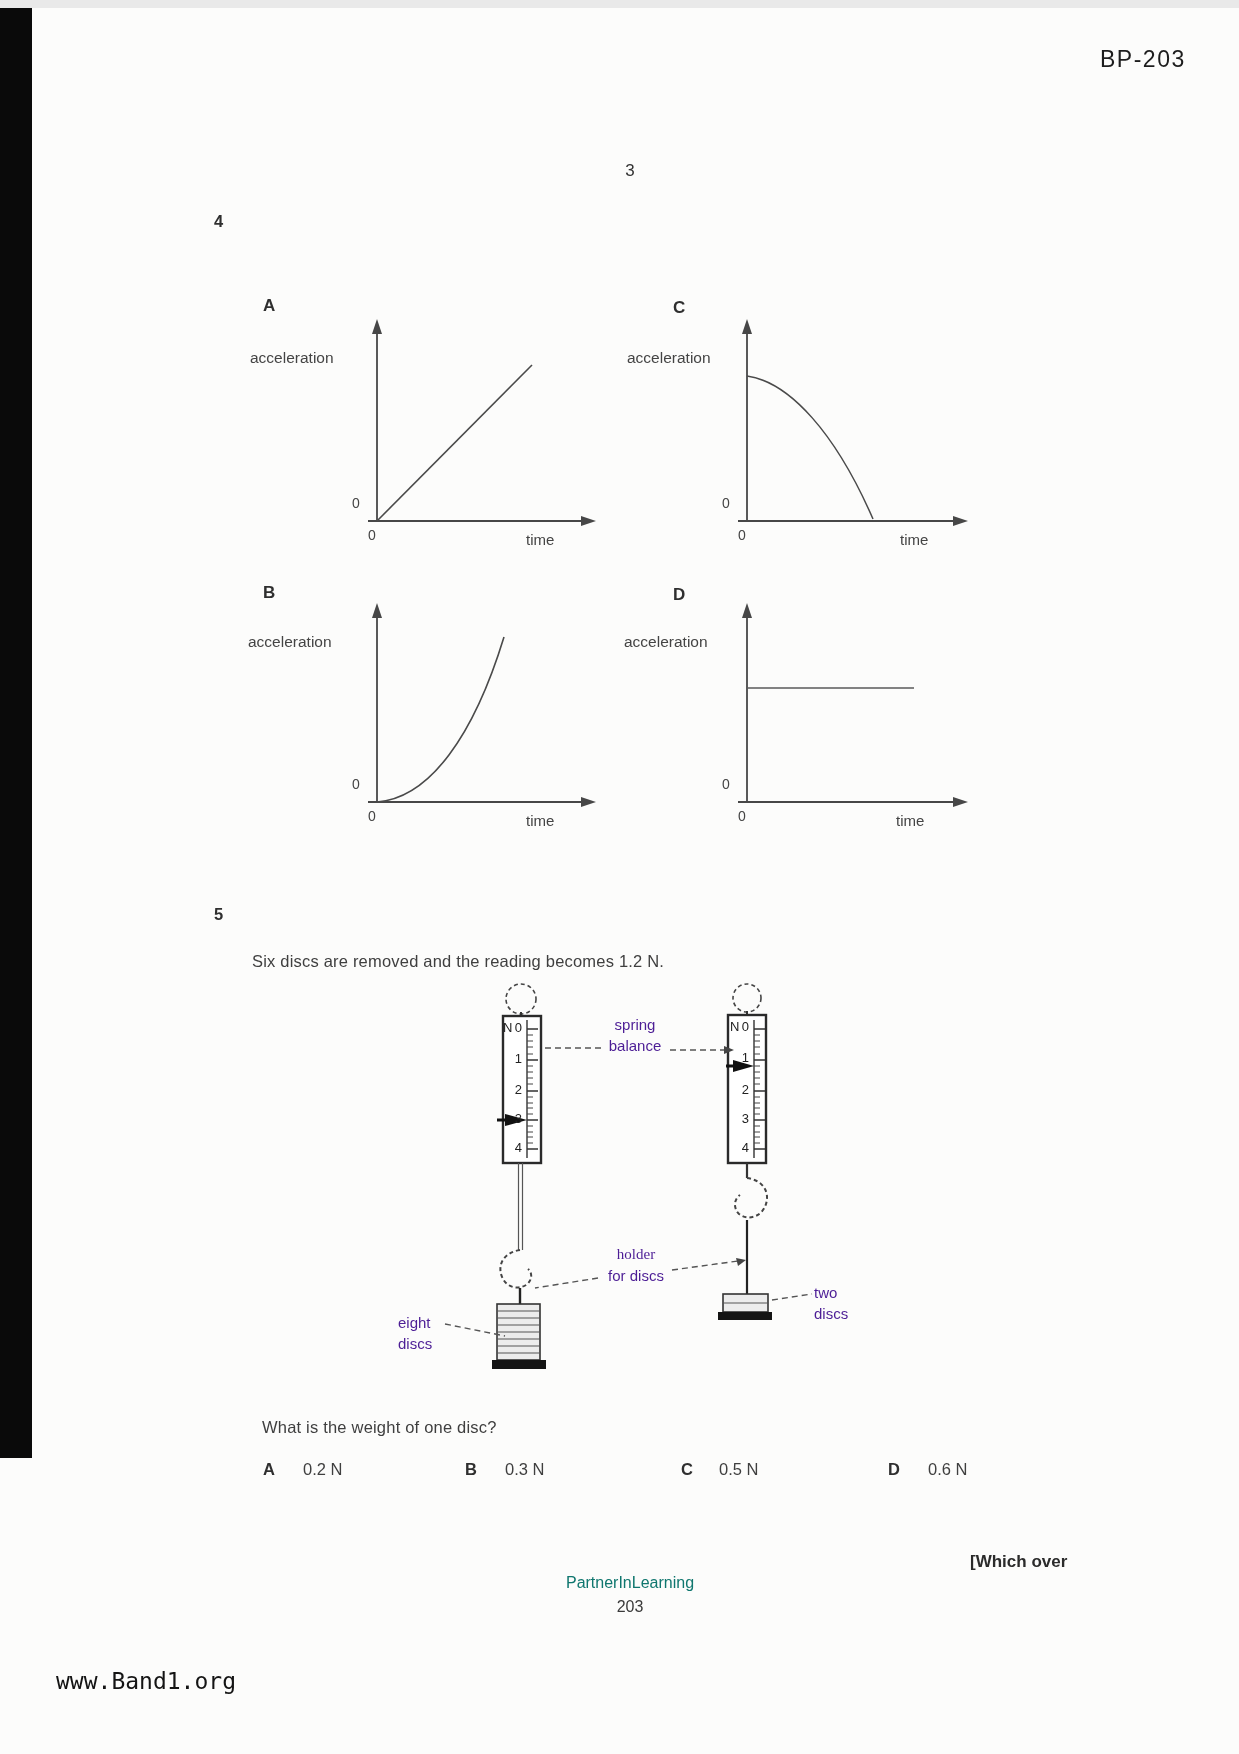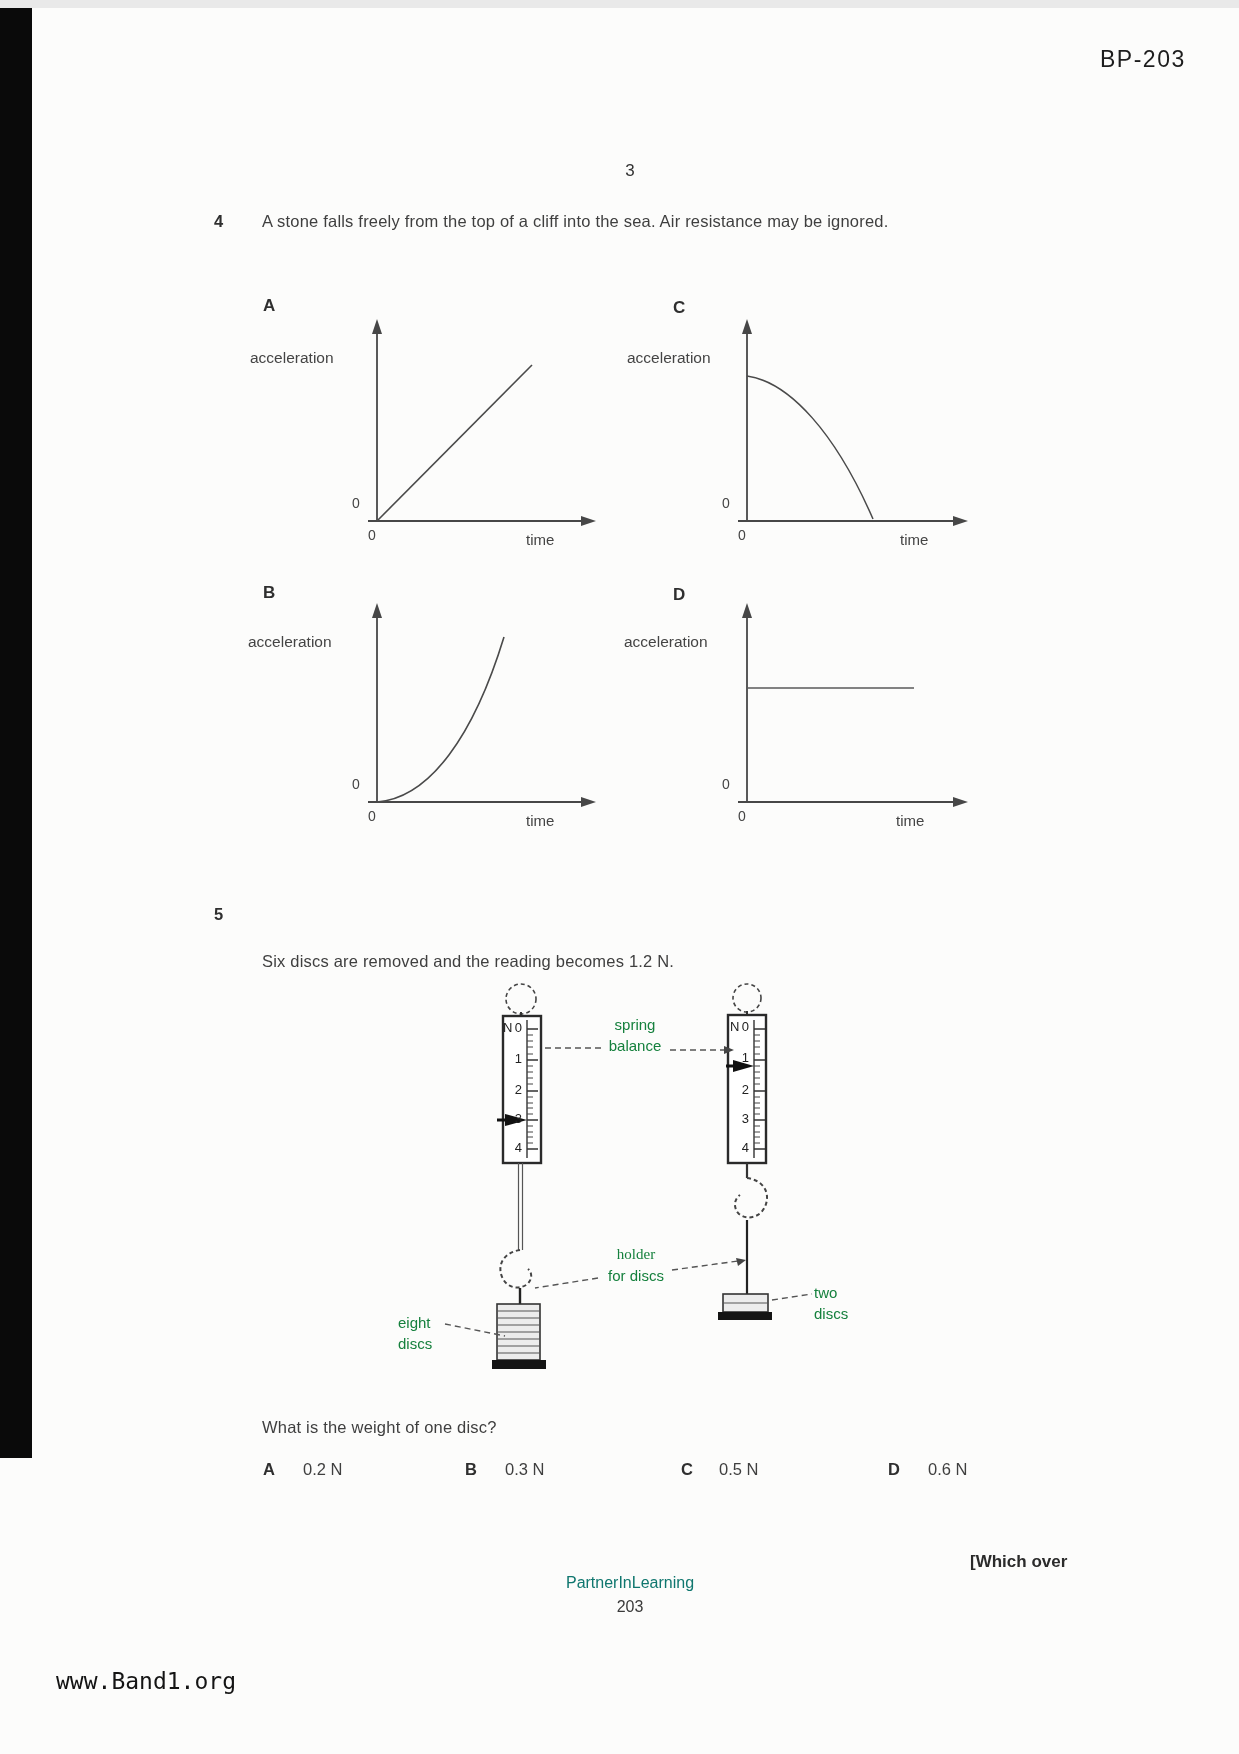--- a/index.html
+++ b/index.html
@@ -7,38 +7,37 @@
         font-family:"Liberation Sans", sans-serif;color:#3f3f3f;overflow:hidden;}
   .abs{position:absolute;}
   .body-text{font-size:16.5px;color:#3f3f3f;letter-spacing:.2px;}
   .qnum{font-size:16.5px;font-weight:bold;color:#2f2f2f;}
   .g-letter{font-size:17px;font-weight:bold;color:#2f2f2f;}
   .g-ylabel{font-size:15.5px;color:#444;}
   .g-zero{font-size:14px;color:#444;}
   .g-time{font-size:15px;color:#444;}
   .scale-num{font-size:13px;color:#222;width:18px;text-align:right;}
   .unit{font-size:13px;color:#222;}
-  .diag-label{font-size:15px;color:#15803d;line-height:21px;}
+  .diag-label{font-size:15px;color:#4c1d95;line-height:21px;}
   .center{text-align:center;}
   .opt-letter{font-size:16.5px;font-weight:bold;color:#2f2f2f;}
   .opt-value{font-size:16.5px;color:#3f3f3f;}
   svg{display:block;}
 </style>
 </head>
 <body>
 
 <div id="page">
 
   <div class="abs" style="left:0;top:0;width:32px;height:1450px;background:#0a0a0a;"></div>
 
   <div class="abs" style="left:1100px;top:38px;font-size:23px;letter-spacing:1.5px;color:#1d1d1d;">BP-203</div>
   <div class="abs center" style="left:560px;top:153px;width:140px;font-size:17px;color:#333;">3</div>
 
   <div class="abs qnum" style="left:214px;top:204px;">4</div>
-  <div class="abs body-text" style="left:262px;top:204px;">A stone falls freely from the top of a cliff into the sea. Air resistance may be ignored.</div>
 
   <div class="abs" style="left:240px;top:285px;width:375px;height:270px;">
     <span class="abs g-letter" style="left:23px;top:3px;">A</span>
     <span class="abs g-ylabel" style="left:10px;top:56px;">acceleration</span>
     <svg width="375" height="270" viewBox="0 0 375 270">
       <line x1="137" y1="228" x2="137" y2="36" stroke="#474747" stroke-width="1.8"></line>
       <polygon points="137,26 132,41 142,41" fill="#474747"></polygon>
       <line x1="128" y1="228" x2="346" y2="228" stroke="#474747" stroke-width="1.8"></line>
       <polygon points="356,228 341,223 341,233" fill="#474747"></polygon>
       <path d="M137,228 L292,72" stroke="#4a4a4a" stroke-width="1.6" fill="none"></path>
@@ -87,21 +86,21 @@
       <line x1="128" y1="229" x2="348" y2="229" stroke="#474747" stroke-width="1.8"></line>
       <polygon points="358,229 343,224 343,234" fill="#474747"></polygon>
       <path d="M137,115 L304,115" stroke="#5a5a5a" stroke-width="1.3" fill="none"></path>
     </svg>
     <span class="abs g-zero" style="left:112px;top:203px;">0</span>
     <span class="abs g-zero" style="left:128px;top:235px;">0</span>
     <span class="abs g-time" style="left:286px;top:239px;">time</span>
   </div>
 
   <div class="abs qnum" style="left:214px;top:897px;">5</div>
-  <div class="abs body-text" style="left:262px;top:944px;">Six discs are removed and the reading becomes 1.2 N.</div>
+  <div class="abs body-text" style="left:252px;top:944px;">Six discs are removed and the reading becomes 1.2 N.</div>
 
   <svg class="abs" style="left:380px;top:960px;" width="520" height="420" viewBox="0 0 520 420">
 
     <g>
       <circle cx="141" cy="31" r="15" fill="none" stroke="#444" stroke-width="1.6" stroke-dasharray="4 3"></circle>
       <line x1="141" y1="44" x2="141" y2="48" stroke="#333" stroke-width="2"></line>
       <rect x="123" y="48" width="38" height="147" fill="#ffffff" stroke="#2a2a2a" stroke-width="2.4"></rect>
       <line x1="147" y1="52" x2="147" y2="190" stroke="#333" stroke-width="1.4"></line>
       <path d="M147,61 h11 M147,92 h11 M147,123 h11 M147,152 h11 M147,181 h11" stroke="#333" stroke-width="1.4" fill="none"></path>
       <path d="M147,67h6M147,73h6M147,79h6M147,86h6M147,98h6M147,104h6M147,110h6M147,116h6M147,129h6M147,135h6M147,140h6M147,146h6M147,158h6M147,164h6M147,169h6M147,175h6" stroke="#444" stroke-width="1" fill="none"></path>

